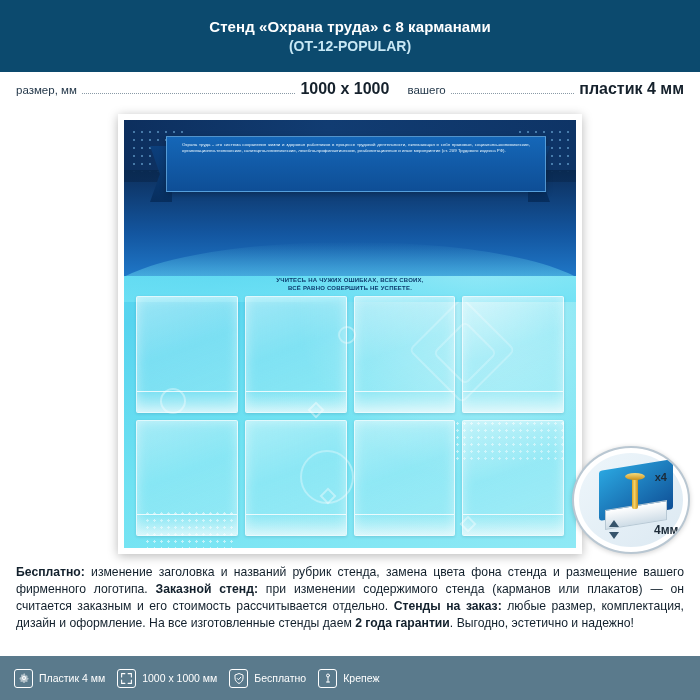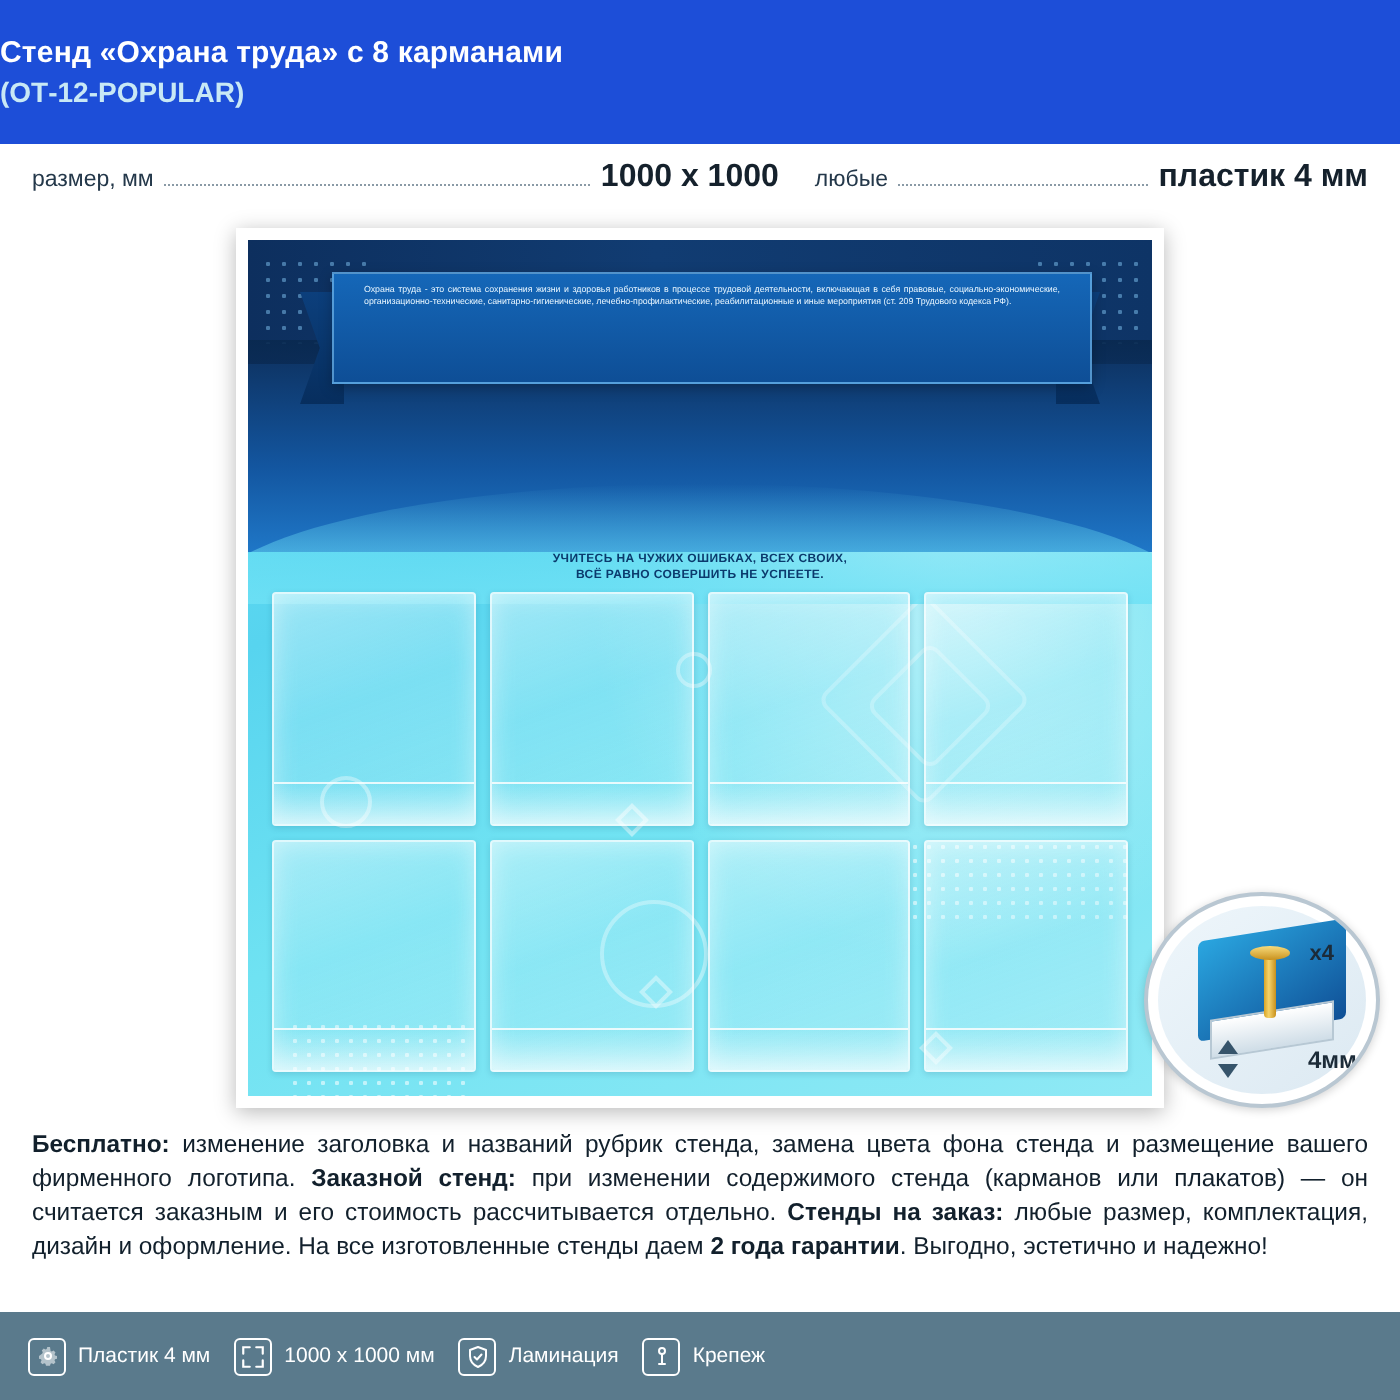--- a/index.html
+++ b/index.html
@@ -10,25 +10,25 @@
     background: #ffffff;
     font-family: "Liberation Sans", sans-serif;
     color: #1b2a3a;
     overflow: hidden;
     position: relative;
   }
 
   
   .header {
     height: 72px;
-    background: #1d4ed8;
+    background: #0c4a6e;
     color: #ffffff;
     display: flex;
     flex-direction: column;
-    align-items: flex-start;
+    align-items: center;
     justify-content: center;
     gap: 3px;
   }
   .header-title {
     font-size: 15px;
     font-weight: bold;
     letter-spacing: .1px;
   }
   .header-sub {
     font-size: 14px;
@@ -354,21 +354,21 @@
   <div class="header-sub">(ОТ-12-POPULAR)</div>
 </div>
 
 <div class="specs">
   <div class="spec left">
     <span class="spec-label">размер, мм</span>
     <span class="spec-dots"></span>
     <span class="spec-value">1000 x 1000</span>
   </div>
   <div class="spec right">
-    <span class="spec-label">любые</span>
+    <span class="spec-label">вашего</span>
     <span class="spec-dots"></span>
     <span class="spec-value">пластик 4 мм</span>
   </div>
 </div>
 
 <div class="stage">
 
   <div class="board-wrap">
     <div class="board">
 
@@ -460,21 +460,21 @@
     <span>1000 x 1000 мм</span>
   </div>
 
   <div class="fitem">
     <span class="ficon">
       <svg width="12" height="13" viewBox="0 0 24 24" fill="none" stroke="#ffffff" stroke-width="2" stroke-linejoin="round">
         <path d="M12 2l8 3v6c0 5-3.5 9-8 11-4.5-2-8-6-8-11V5l8-3z"></path>
         <path d="M8.5 12l2.5 2.5 4.5-5" stroke-linecap="round"></path>
       </svg>
     </span>
-    <span>Ламинация</span>
+    <span>Бесплатно</span>
   </div>
 
 
   <div class="fitem">
     <span class="ficon">
       <svg width="12" height="13" viewBox="0 0 24 24" fill="none" stroke="#ffffff" stroke-width="2" stroke-linecap="round">
         <circle cx="12" cy="6" r="3"></circle>
         <path d="M12 9v10M9 19h6"></path>
       </svg>
     </span>

